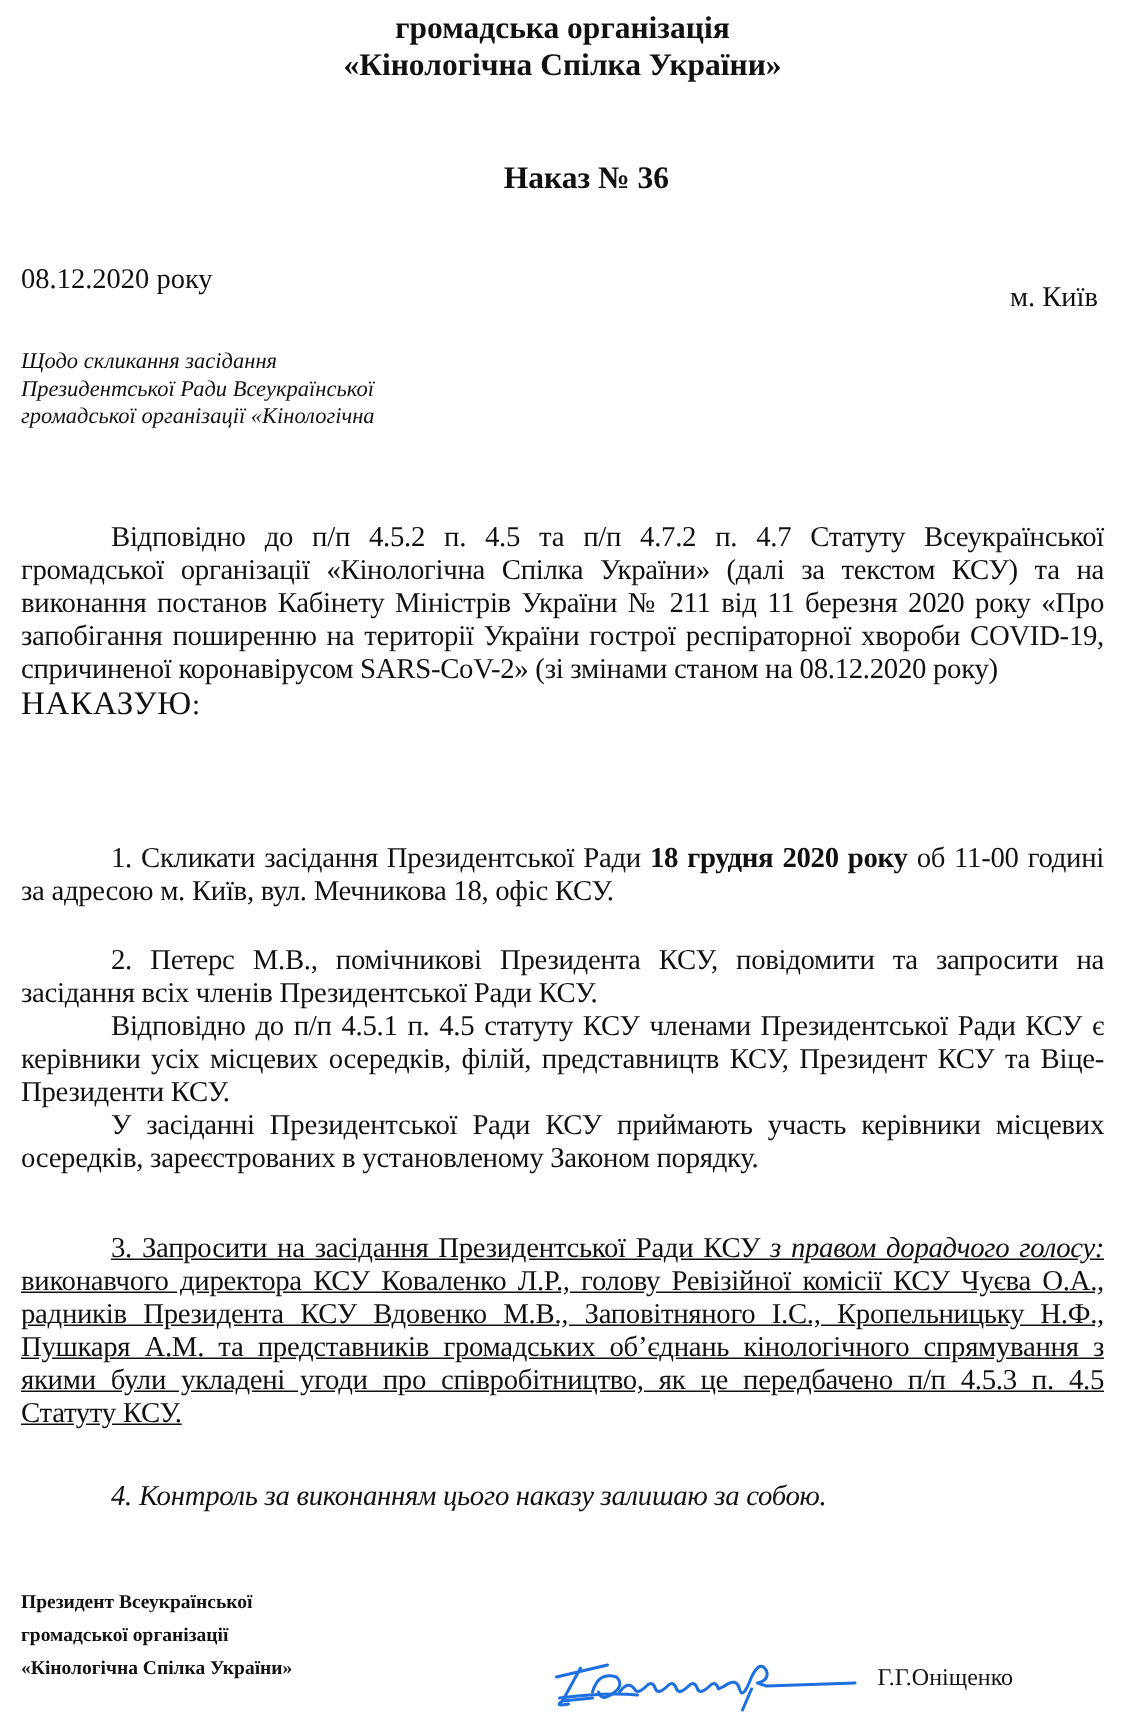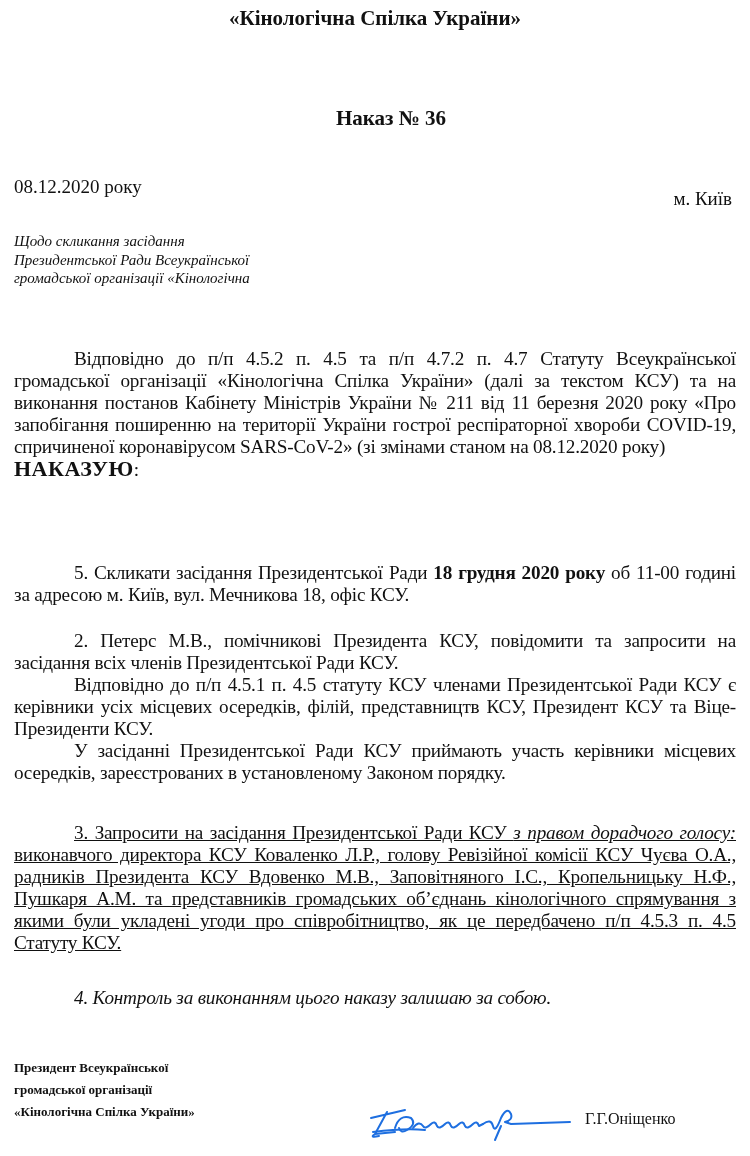--- a/index.html
+++ b/index.html
@@ -20,41 +20,42 @@
     .subject {
       position: absolute; left: 14px; top: 232px; width: 340px;
       font-style: italic; font-size: 15px; line-height: 18.5px;
     }
     .body {
       position: absolute; left: 14px; width: 722px; font-size: 19.2px;
       line-height: 22px; text-align: justify; letter-spacing: -0.2px;
     }
     .body p { margin: 0; text-indent: 60px; }
     .p-intro { top: 348px; }
-    .nakazuyu { font-weight: bold; font-size: 22px; letter-spacing: 0.5px; }
+    .nakazuyu { font-weight: normal; font-size: 22px; letter-spacing: 0.5px; }
     .p1 { top: 562px; }
     .p2 { top: 630px; }
     .p3 { top: 822px; text-decoration: underline; }
     .p4 { top: 987px; font-style: italic; }
     .sig-block {
       position: absolute; left: 14px; top: 1057px;
       font-weight: bold; font-size: 13px; line-height: 22px;
     }
     .signature { position: absolute; left: 365px; top: 1088px; }
     .signer {
       position: absolute; left: 585px; top: 1110px;
       font-weight: normal; font-size: 16px;
     }
     b { font-weight: bold; }
     i { font-style: italic; }
   </style>
 </head>
 <body>
 
 <div class="header">
+  <div>громадська організація</div>
   <div>«Кінологічна Спілка України»</div>
 </div>
 
 <div class="order-title">Наказ № 36</div>
 
 <div class="date">08.12.2020 року</div>
 <div class="city">м. Київ</div>
 
 <div class="subject">
   <div>Щодо скликання засідання</div>
@@ -63,21 +64,21 @@
 </div>
 
 <div class="body p-intro">
   <p>Відповідно до п/п 4.5.2 п. 4.5 та п/п 4.7.2 п. 4.7 Статуту Всеукраїнської громадської організації «Кінологічна Спілка України» (далі за текстом КСУ) та на виконання постанов Кабінету Міністрів України № 211 від 11 березня 2020 року «Про запобігання поширенню на території України гострої респіраторної хвороби COVID-19, спричиненої коронавірусом SARS-CoV-2» (зі змінами станом на 08.12.2020 року)</p>
   <div style="text-indent:0">
     <span class="nakazuyu">НАКАЗУЮ</span><span>:</span>
   </div>
 </div>
 
 <div class="body p1">
-  <p><span>5. Скликати засідання Президентської Ради </span><b>18 грудня 2020 року</b><span> об 11-00 годині за адресою м. Київ, вул. Мечникова 18, офіс КСУ.</span></p>
+  <p><span>1. Скликати засідання Президентської Ради </span><b>18 грудня 2020 року</b><span> об 11-00 годині за адресою м. Київ, вул. Мечникова 18, офіс КСУ.</span></p>
 </div>
 
 <div class="body p2">
   <p>2. Петерс М.В., помічникові Президента КСУ, повідомити та запросити на засідання всіх членів Президентської Ради КСУ.</p>
   <p>Відповідно до п/п 4.5.1 п. 4.5 статуту КСУ членами Президентської Ради КСУ є керівники усіх місцевих осередків, філій, представництв КСУ, Президент КСУ та Віце-Президенти КСУ.</p>
   <p>У засіданні Президентської Ради КСУ приймають участь керівники місцевих осередків, зареєстрованих в установленому Законом порядку.</p>
 </div>
 
 <div class="body p3">
   <p><span>3. Запросити на засідання Президентської Ради КСУ </span><i>з правом дорадчого голосу:</i><span> виконавчого директора КСУ Коваленко Л.Р., голову Ревізійної комісії КСУ Чуєва О.А., радників Президента КСУ Вдовенко М.В., Заповітняного І.С., Кропельницьку Н.Ф., Пушкаря А.М. та представників громадських об’єднань кінологічного спрямування з якими були укладені угоди про співробітництво, як це передбачено п/п 4.5.3 п. 4.5 Статуту КСУ.</span></p>

